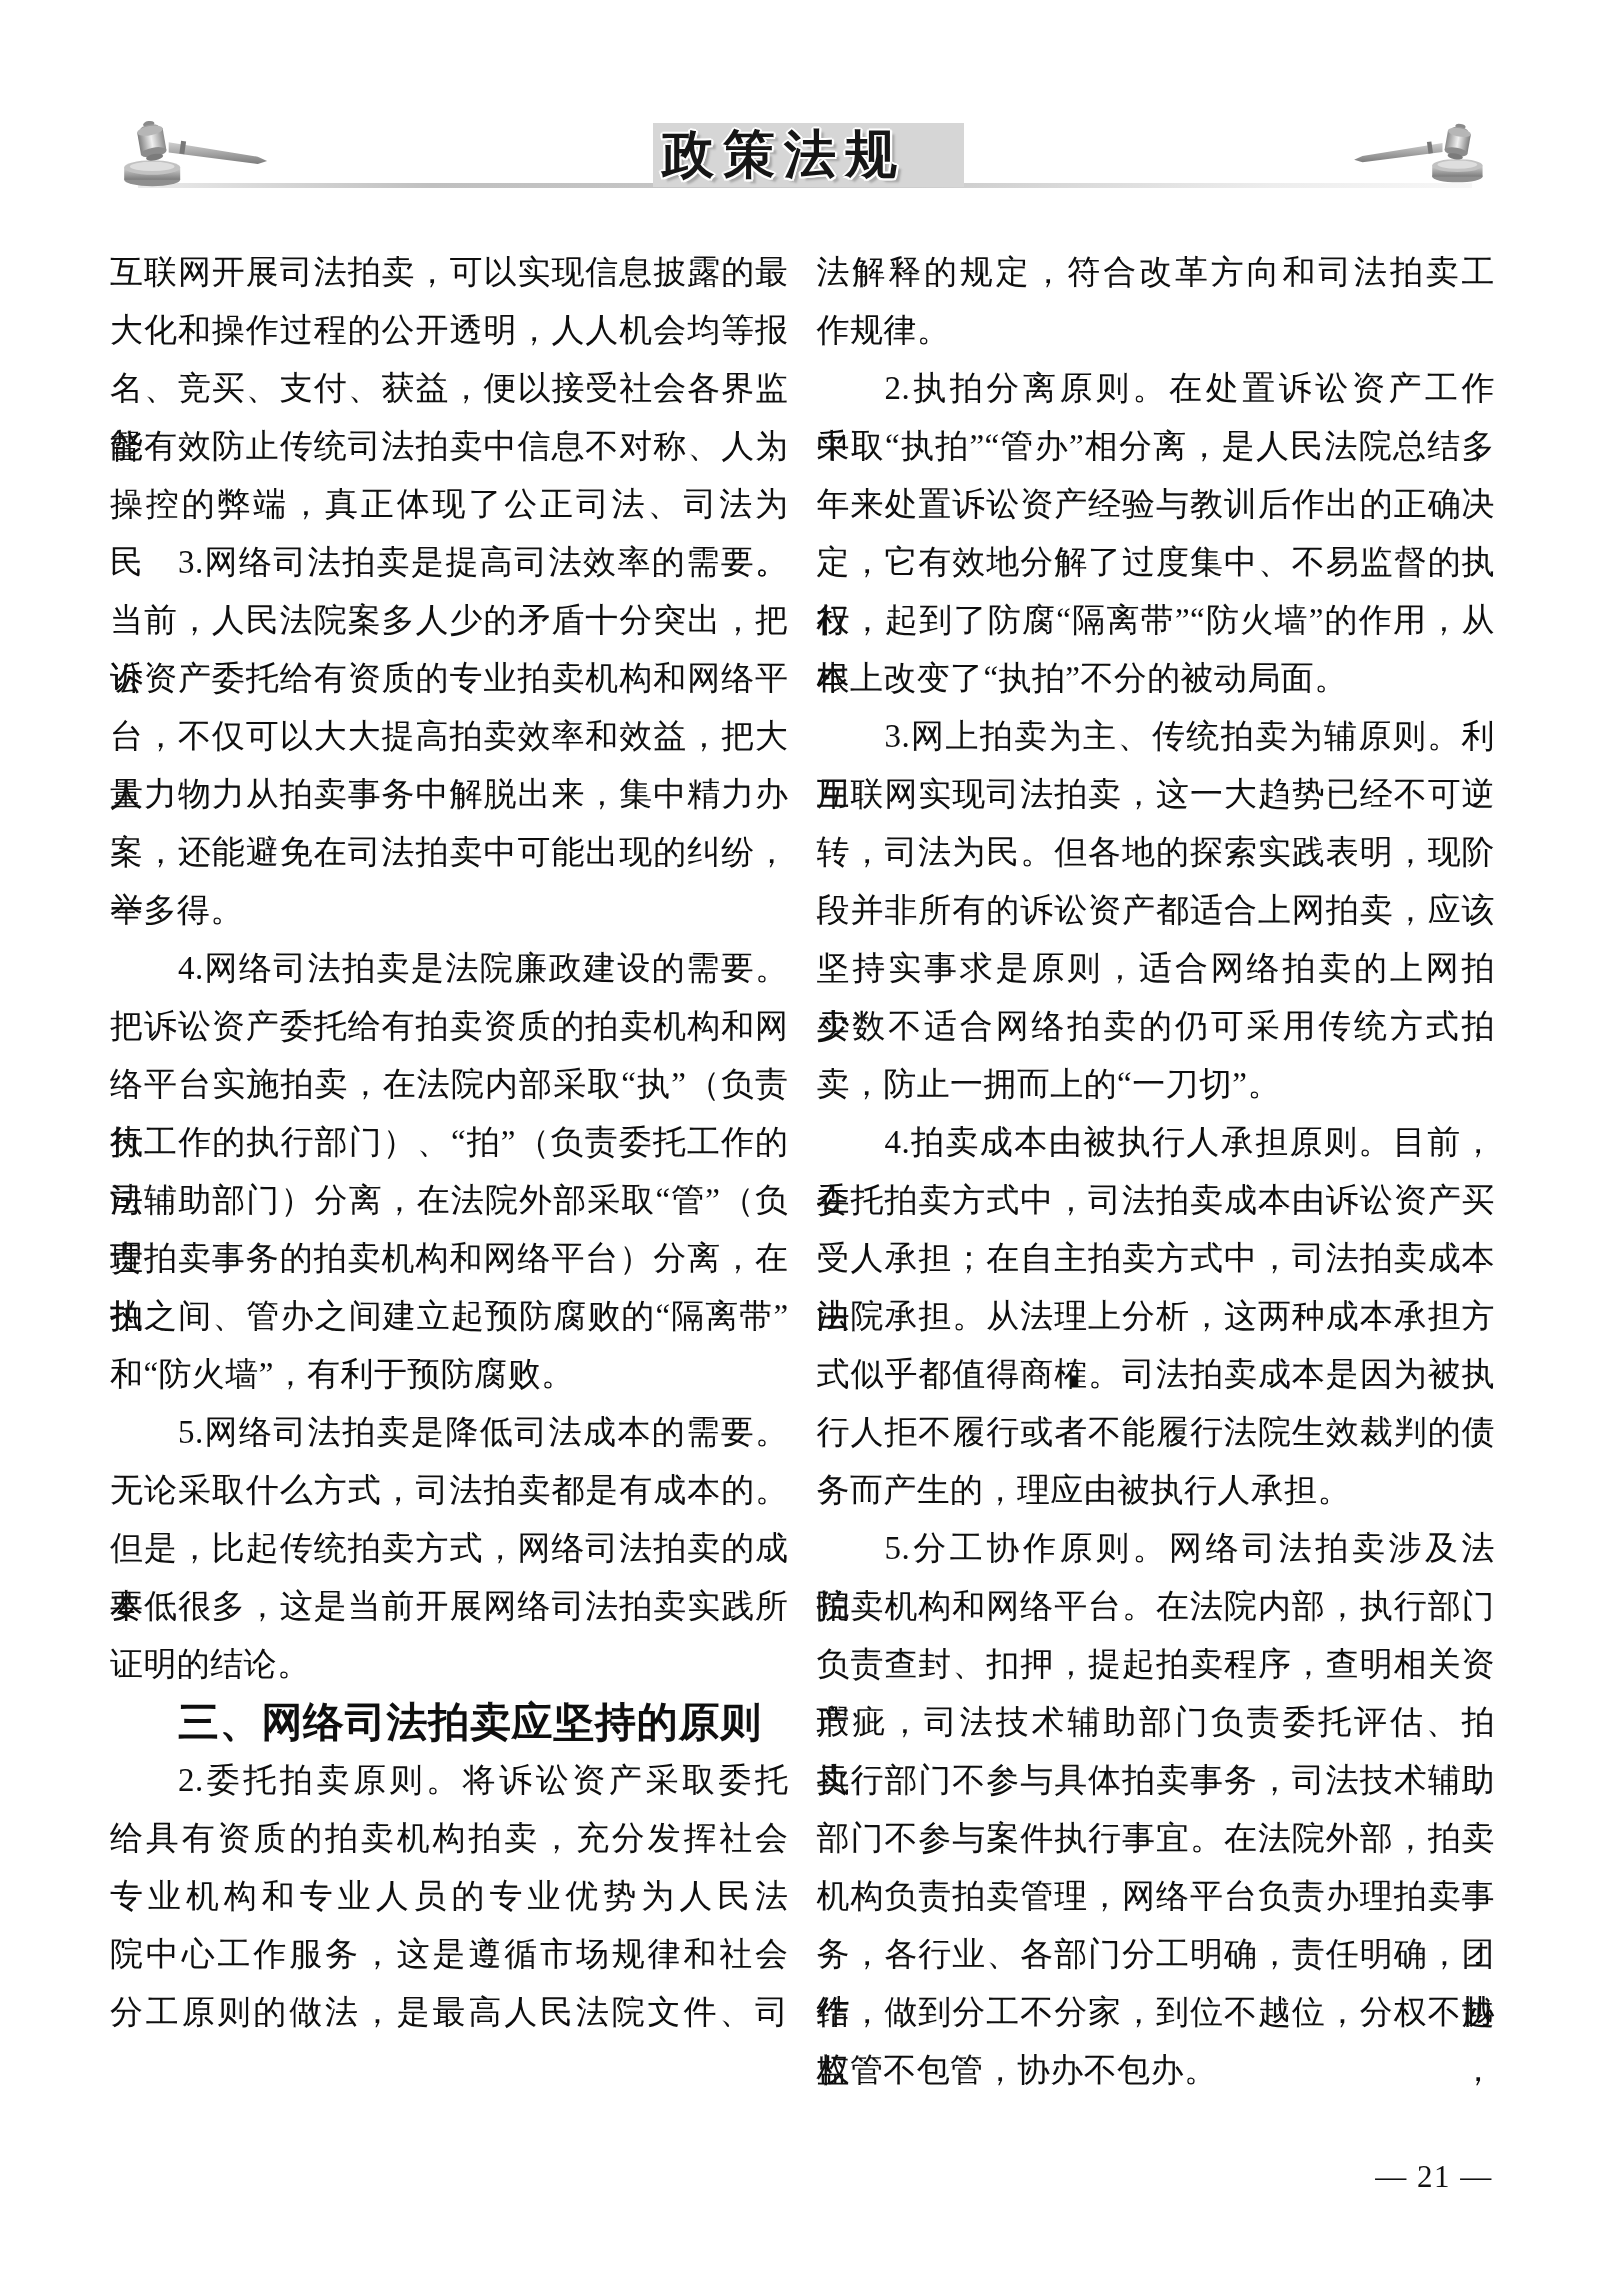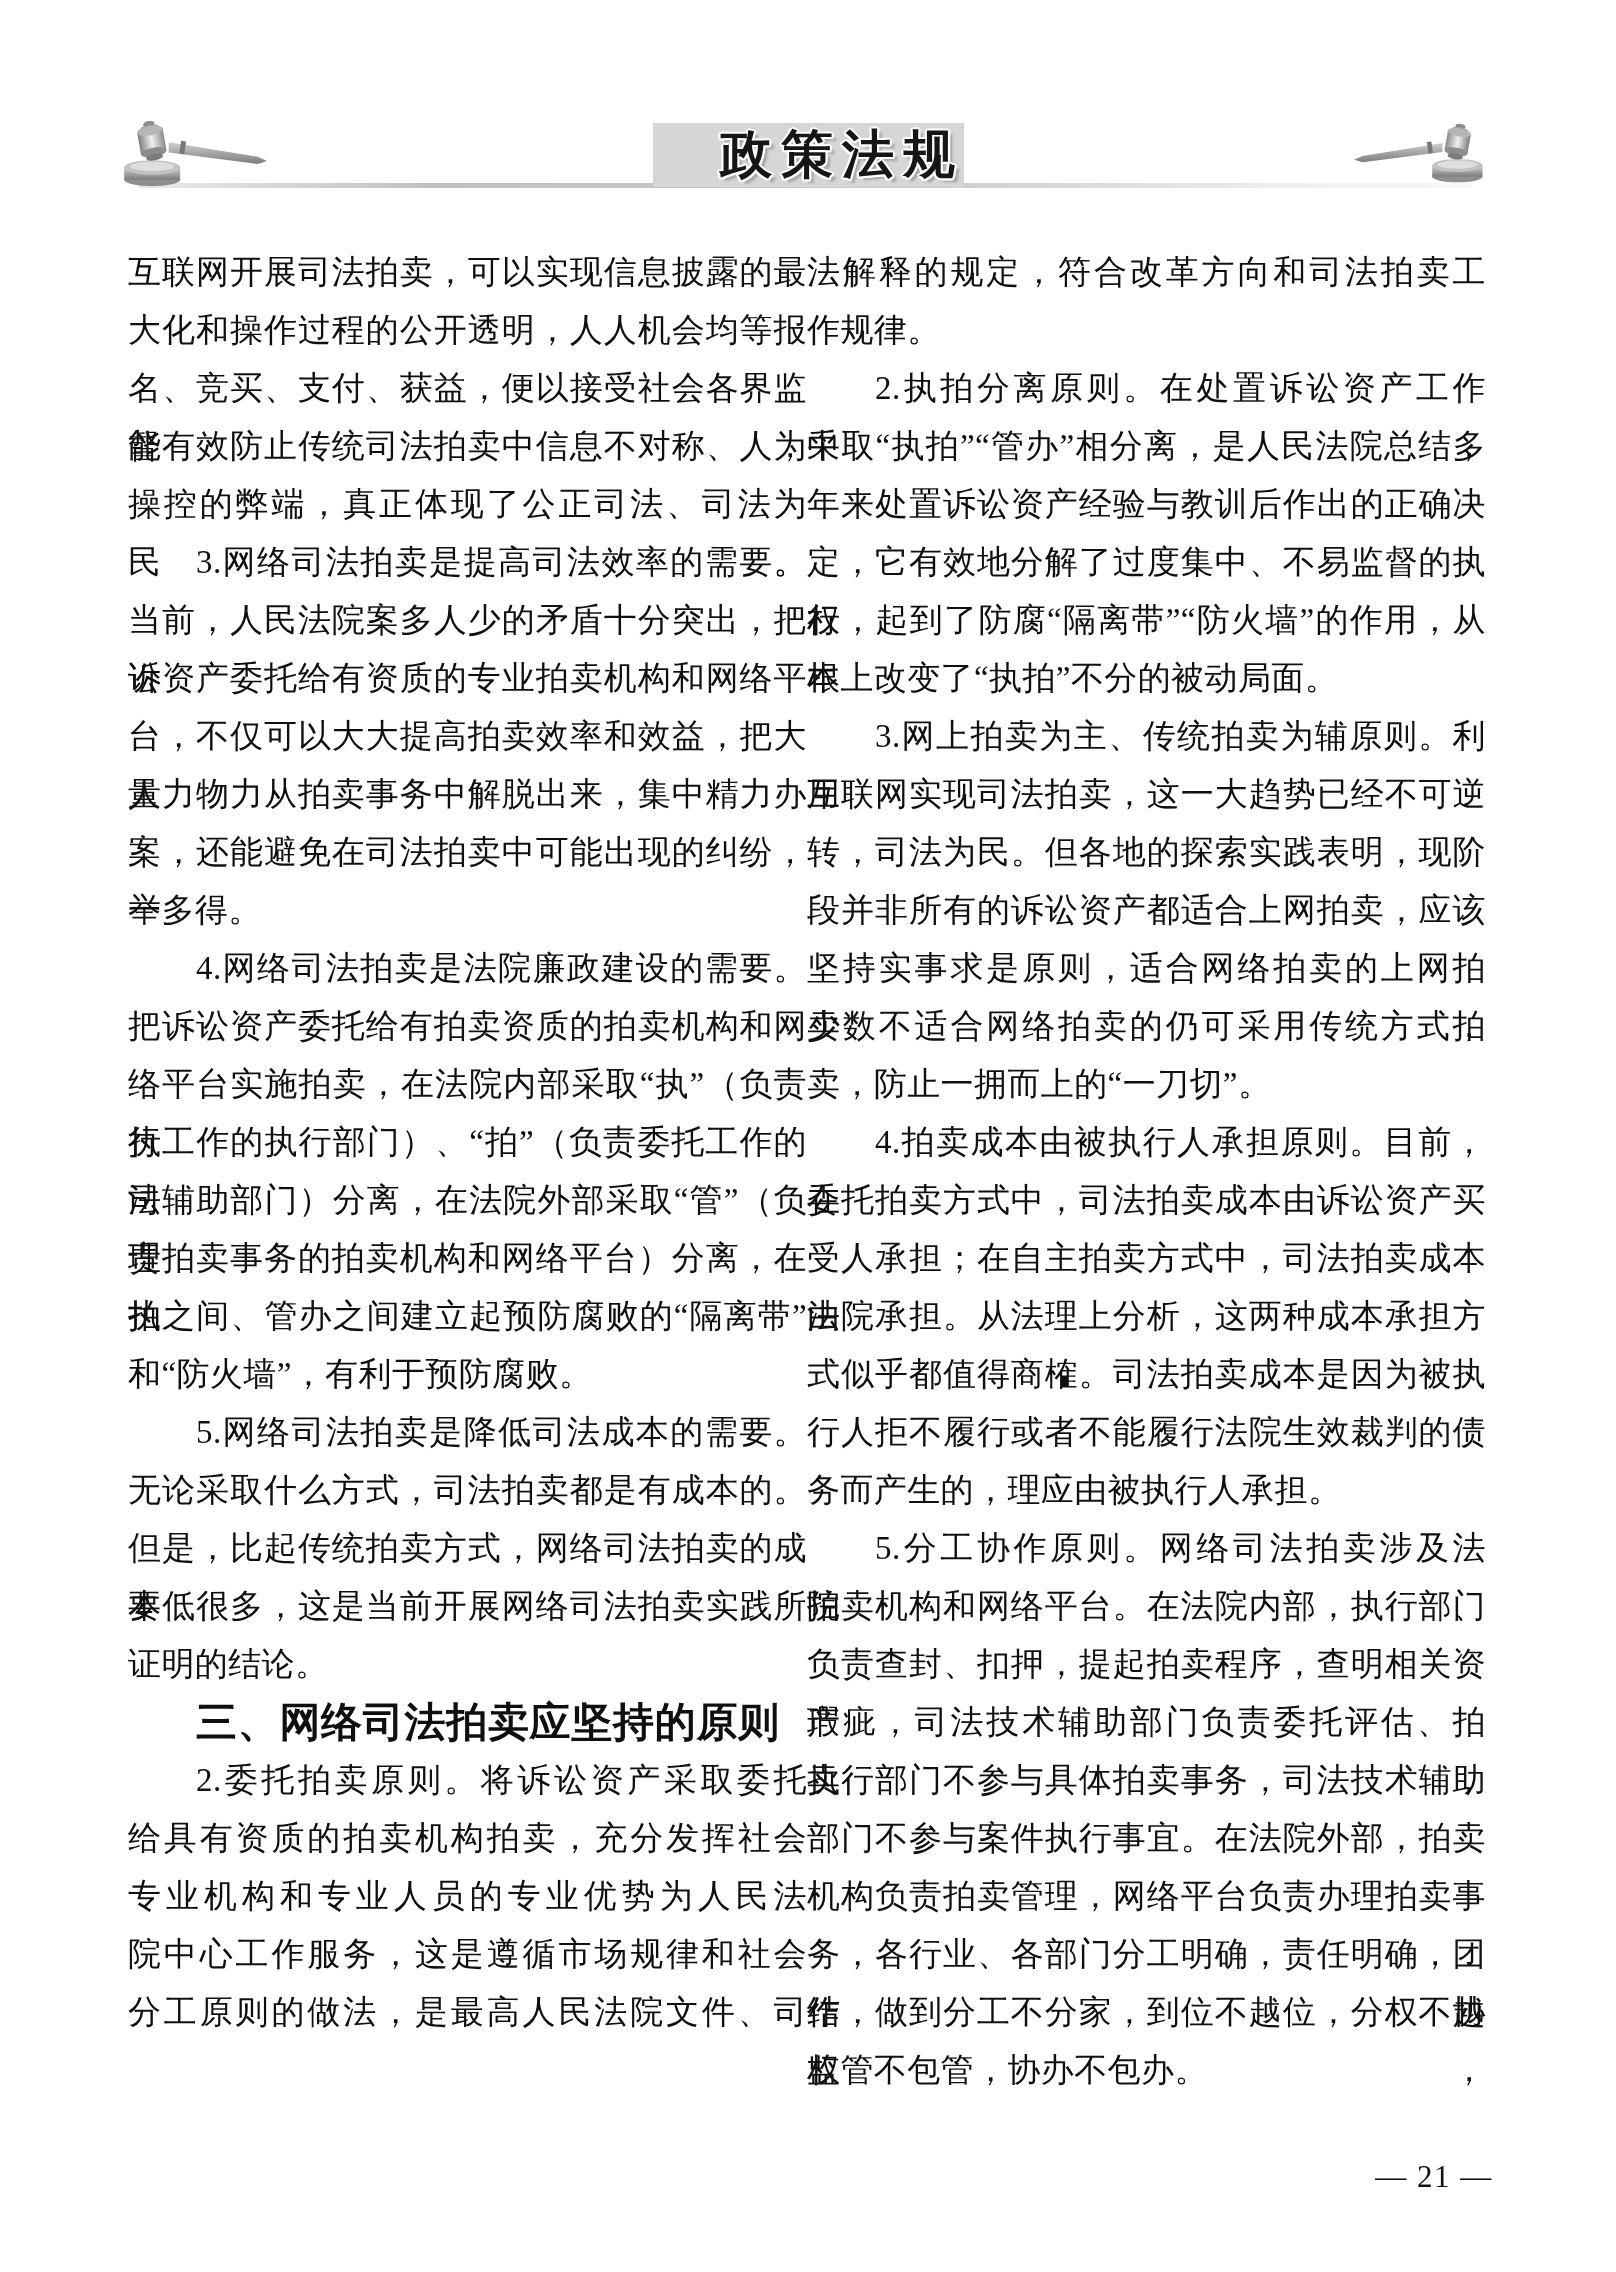--- a/index.html
+++ b/index.html
@@ -14,40 +14,40 @@
   
   .header-rule {
     position:absolute; left:138px; top:183px; width:1334px; height:5.2px;
     background: linear-gradient(to right,
       #ebebeb 0%, #c0c0c0 22%, #c6c6c6 45%, #cdcdcd 60%, #ededed 85%, #f7f7f7 100%);
     z-index:1;
   }
   .title-box {
     position:absolute; left:653px; top:123px; width:311px; height:64px;
     background: var(--title-box-bg, #d6d6d6);
-    display:flex; align-items:center; justify-content:flex-end;
+    display:flex; align-items:center; justify-content:flex-start;
     z-index:2;
   }
   .title-text {
     font-family:"Liberation Sans", "DejaVu Sans", sans-serif;
     font-size:52px; font-weight:700; letter-spacing:9px;
     color:#161616; white-space:nowrap; padding-left:9px;
     text-shadow:
       2.2px 0 0 #fff, -2.2px 0 0 #fff, 0 2.2px 0 #fff, 0 -2.2px 0 #fff,
       1.5px 1.5px 0 #fff, -1.5px -1.5px 0 #fff, 1.5px -1.5px 0 #fff, -1.5px 1.5px 0 #fff,
       4.4px 3.7px 2.2px rgba(0,0,0,.22);
   }
   .gavel { position:absolute; z-index:2; }
   .gavel-left  { left:117px;  top:118px; width:158px; height:71px; }
   .gavel-right { left:1347px; top:118px; width:142px; height:70px; transform:scaleX(-1); }
 
   
   .columns {
-    position:absolute; left:128px; top:243px; width:1385px;
-    display:flex; 
+    position:absolute; left:110px; top:243px; width:1385px;
+    display:flex; gap:28px;
     color: var(--text-color, #0f0f0f);
   }
   .col { width:679px; }
   .line {
     height:58px; line-height:58px; font-size:33px;
     letter-spacing:0.4px;
   }
   .line.fill {
     text-align:justify;
     text-align-last:justify;

